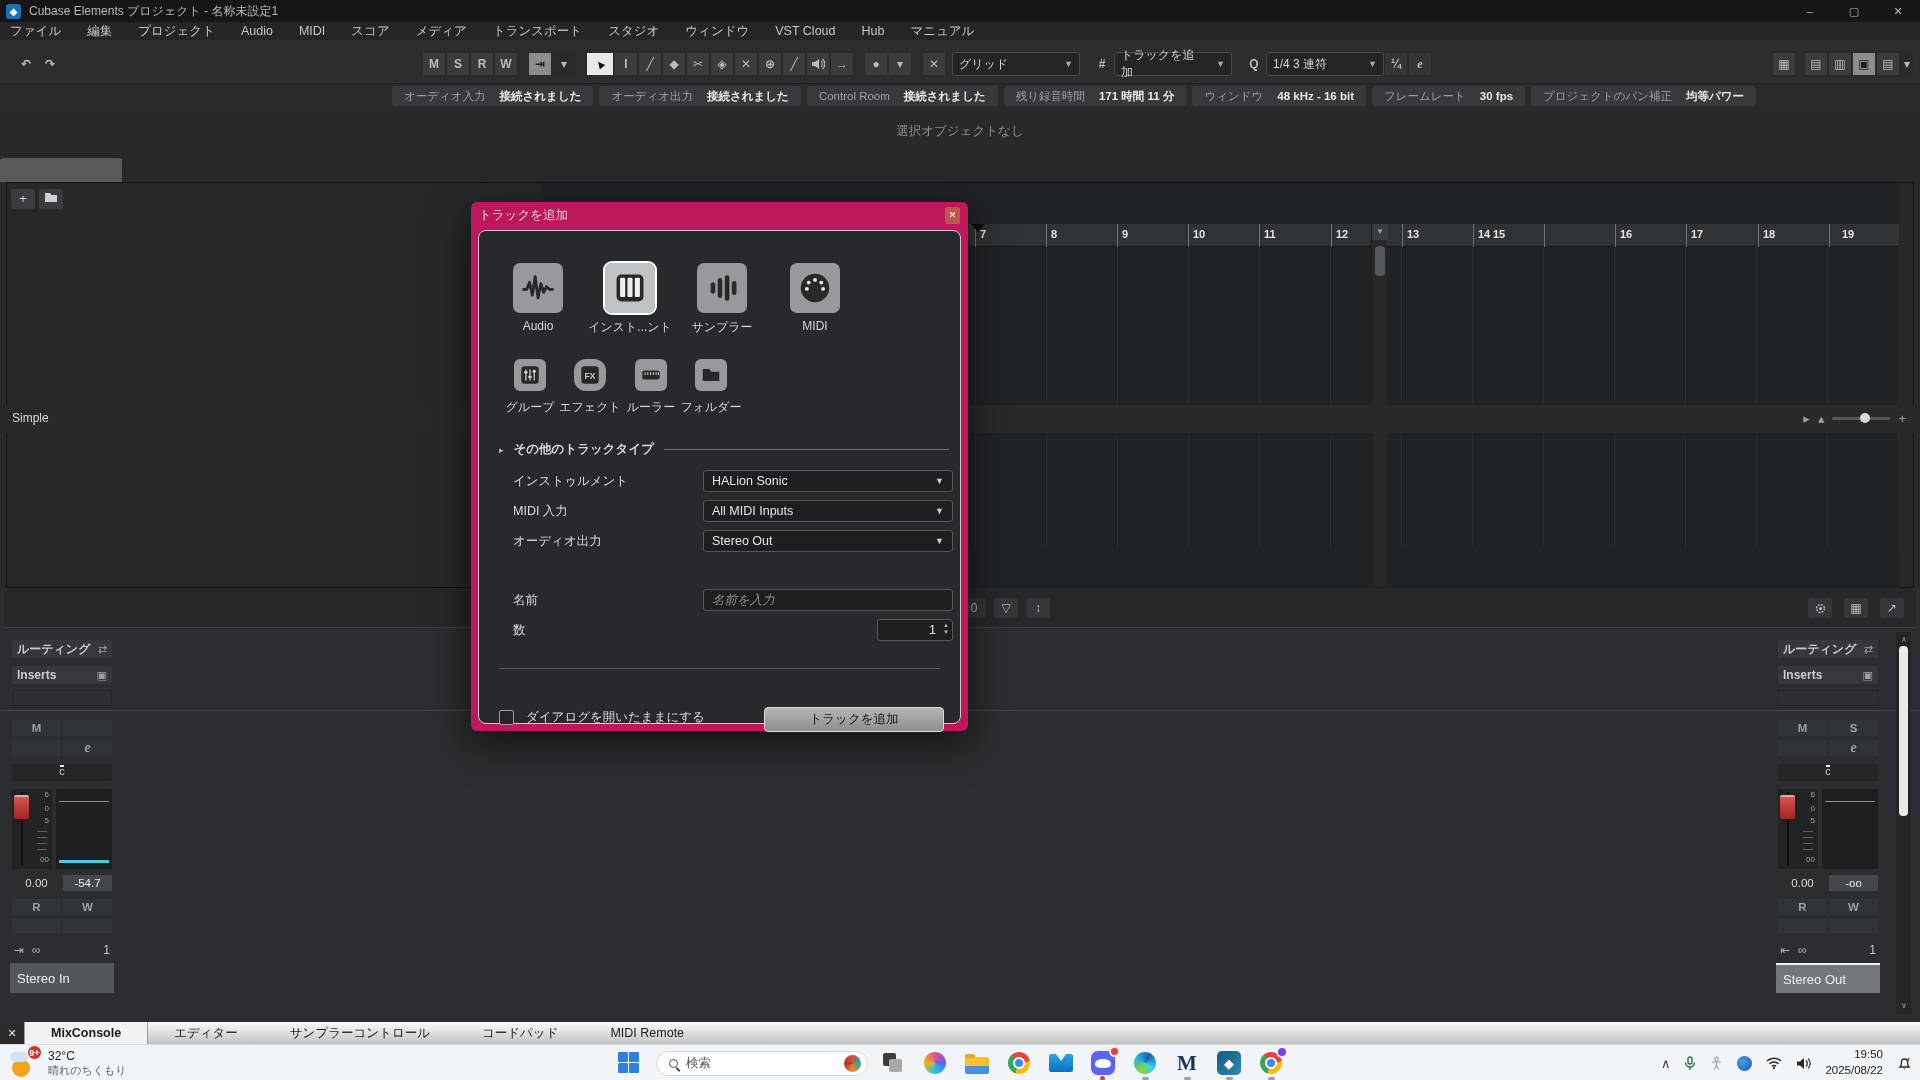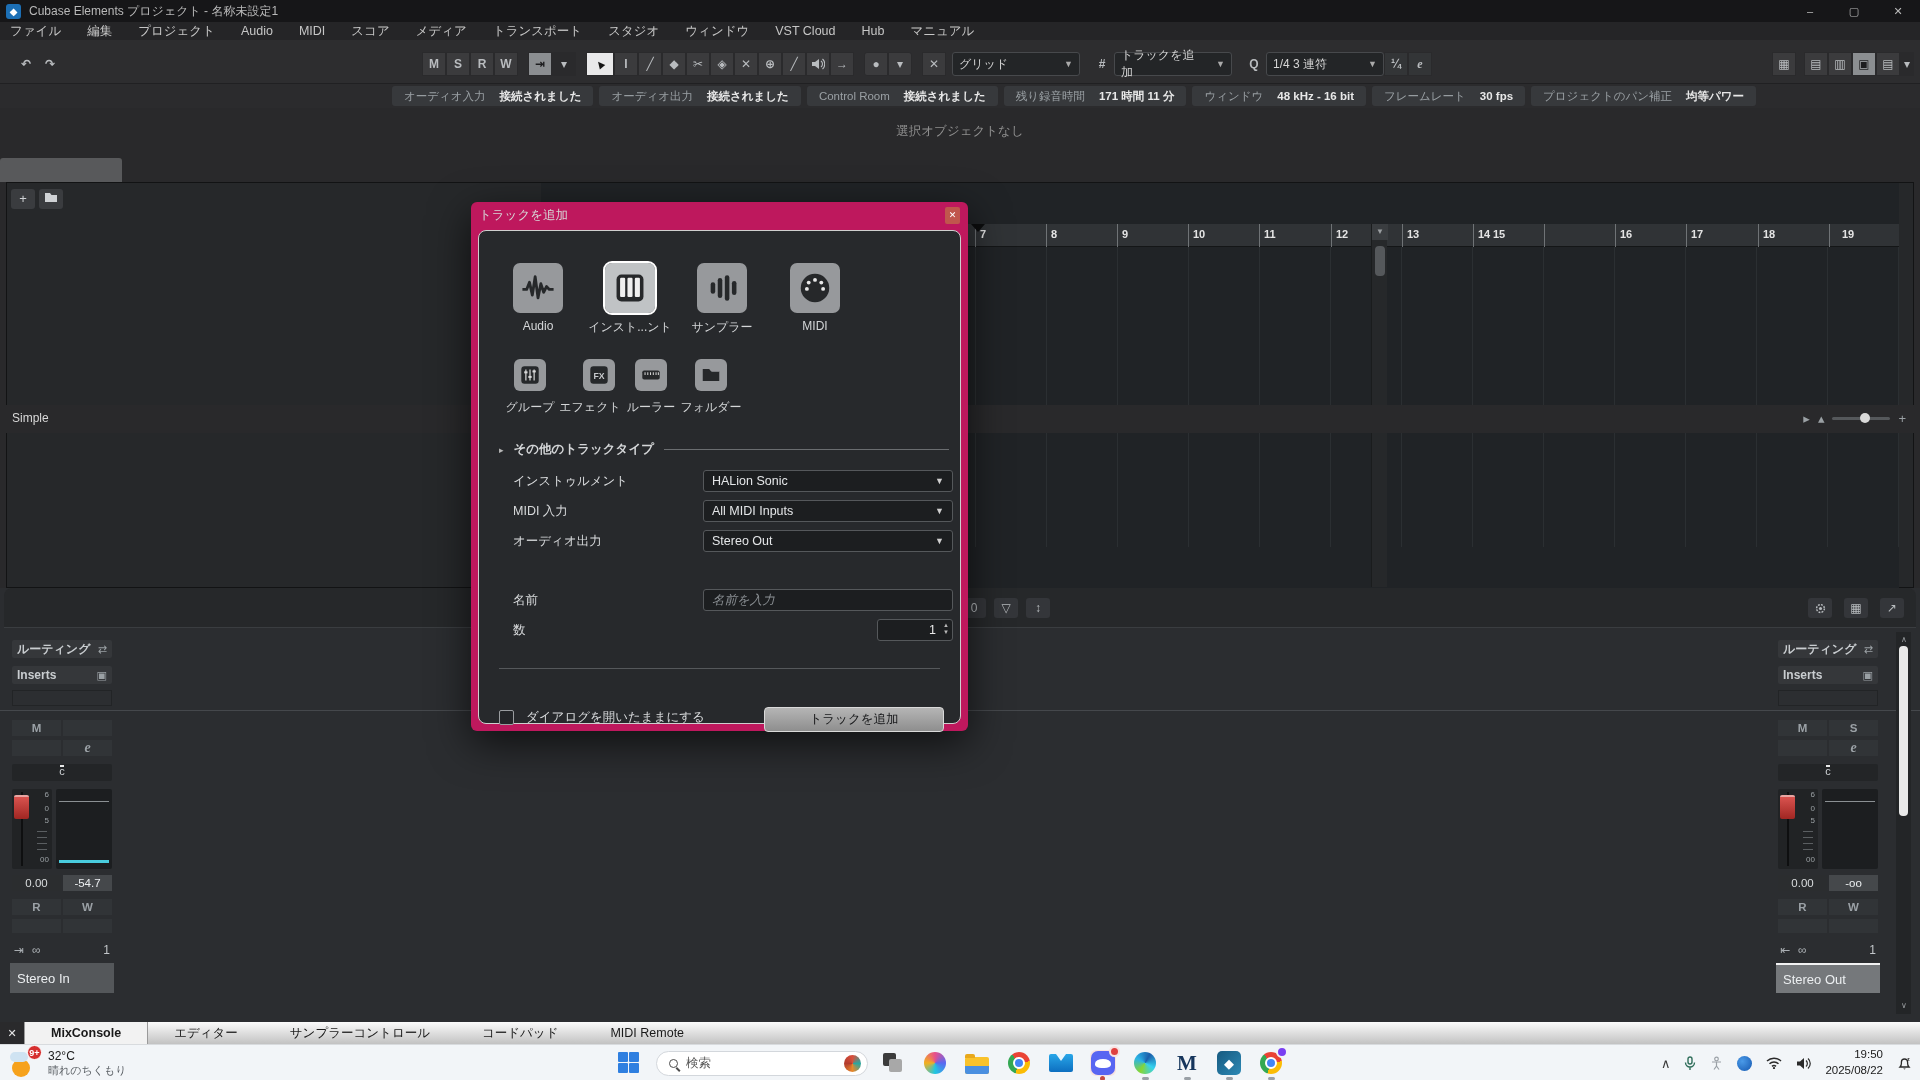--- a/index.html
+++ b/index.html
@@ -652,21 +652,21 @@
 
     <div class="stile" style="left:35px;top:128px;">
       <svg width="22" height="22" viewBox="0 0 24 24">
           <rect x="2.5" y="2.5" width="19" height="19" rx="3.5" fill="#26282a"></rect>
           <path d="M7.5 6v12M12 6v12M16.5 6v12" stroke="#d9d9d9" stroke-width="1.3"></path>
           <rect x="5.7" y="8" width="3.6" height="2.2" fill="#d9d9d9"></rect>
           <rect x="10.2" y="13" width="3.6" height="2.2" fill="#d9d9d9"></rect>
           <rect x="14.7" y="7" width="3.6" height="2.2" fill="#d9d9d9"></rect>
         </svg>
     </div>
-    <div class="stile" style="left:104px;top:128px;">
+    <div class="stile" style="left:95px;top:128px;border-radius:12px;">
       <svg width="22" height="22" viewBox="0 0 24 24">
           <rect x="2.5" y="2.5" width="19" height="19" rx="3.5" fill="#26282a"></rect>
           <text x="12" y="16.2" font-size="9.5" font-weight="bold" fill="#c8cacd" text-anchor="middle" font-family="Liberation Sans,sans-serif">FX</text>
         </svg>
     </div>
     <div class="stile" style="left:156px;top:128px;">
       <svg width="22" height="22" viewBox="0 0 24 24">
           <rect x="2.5" y="7" width="19" height="10" rx="2" fill="#26282a"></rect>
           <path d="M5.5 9v3M8.5 9v3M11.5 9v3M14.5 9v3M17.5 9v3M20 9v3" stroke="#d9d9d9" stroke-width="1.1"></path>
         </svg>

